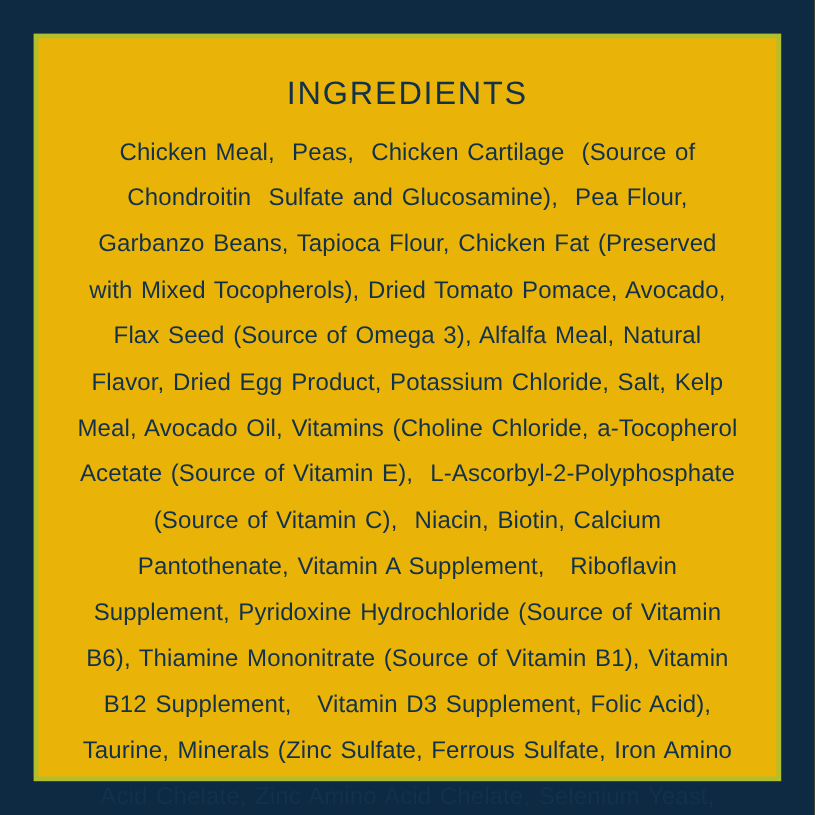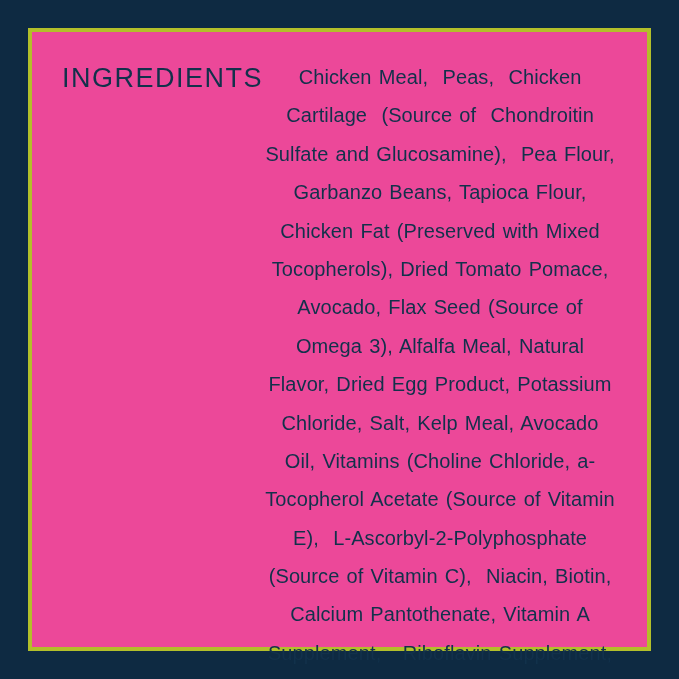--- a/index.html
+++ b/index.html
@@ -20,24 +20,24 @@
     width: 623px;
     height: 623px;
     box-sizing: border-box;
     background: #b3bf2a;
     padding: 4px;
   }
   .panel-inner {
     width: 100%;
     height: 100%;
     box-sizing: border-box;
-    background: #ec4899;
+    background: #eab308;
     padding: 26px 30px 20px 30px;
     display: flex;
-    flex-direction: row;
+    flex-direction: column;
   }
   .title {
     text-align: center;
     color: #12314b;
     font-size: 27px;
     letter-spacing: 1.5px;
     font-weight: normal;
     margin: 6px 0 14px 0;
     line-height: 1.1;
   }

